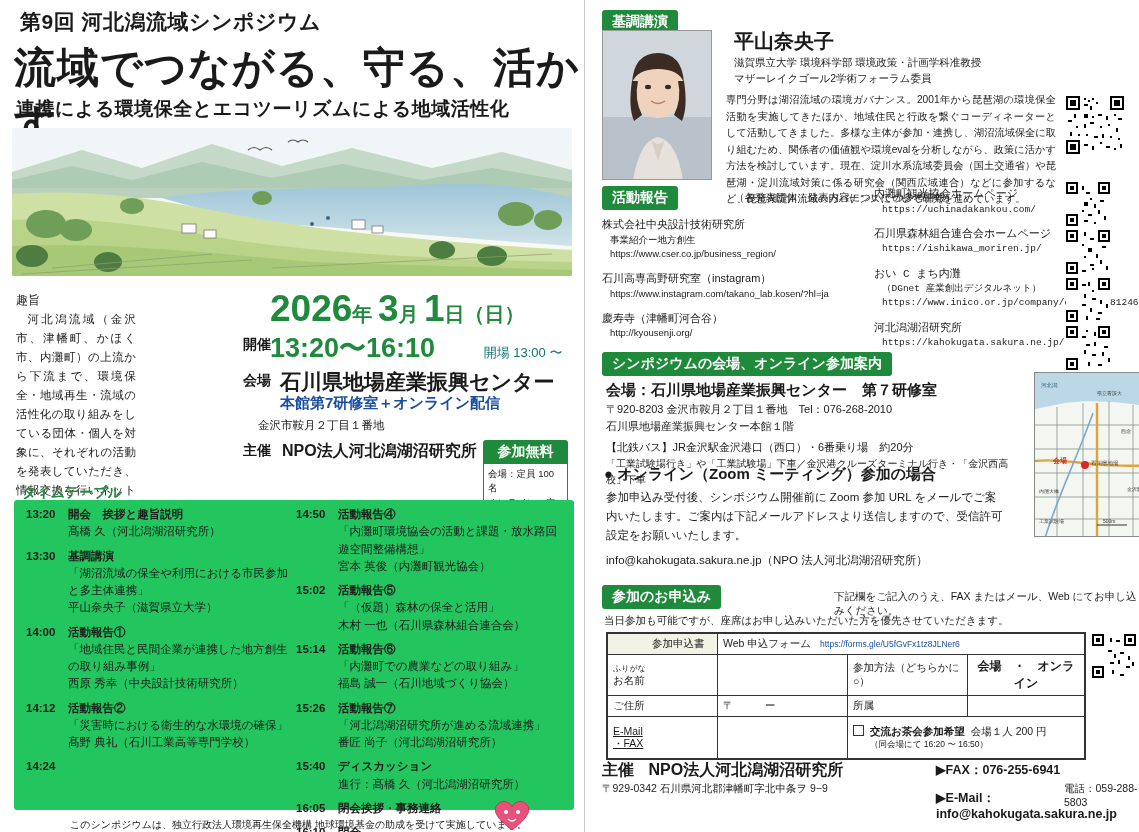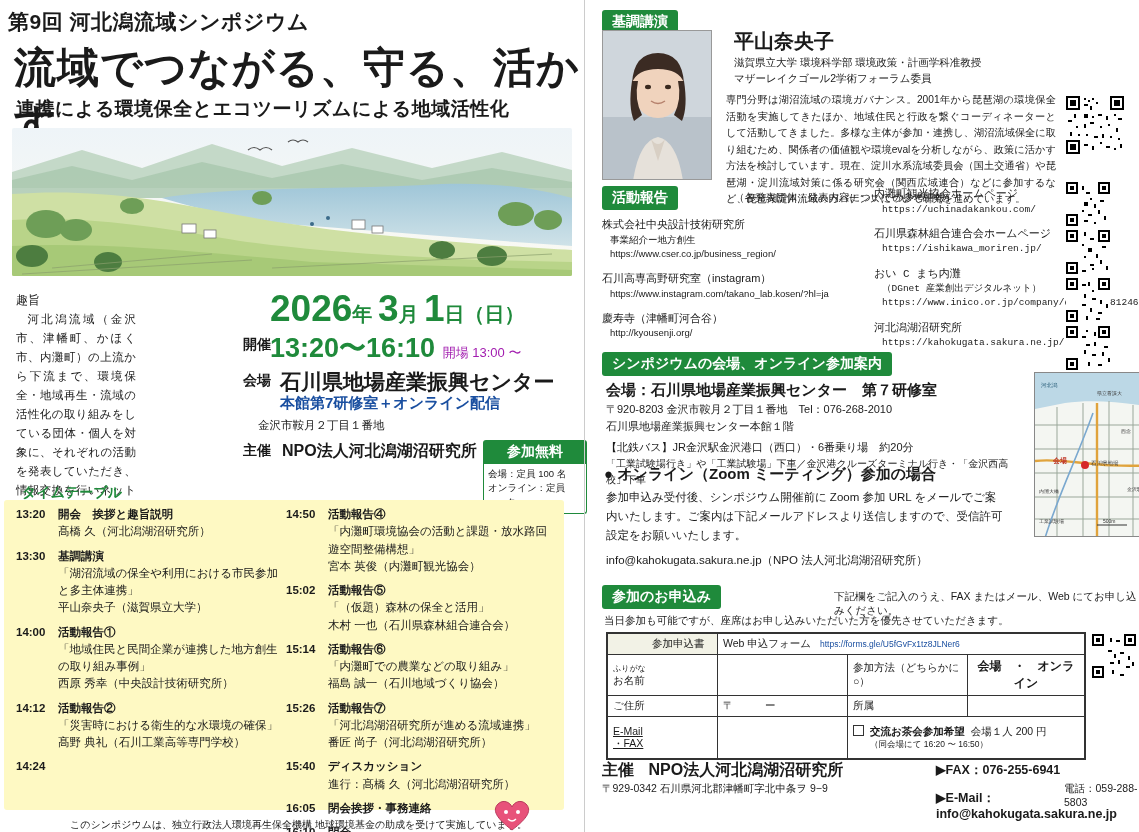--- a/index.html
+++ b/index.html
@@ -10,51 +10,51 @@
     background:#ffffff;
     color:#1a1a1a;
     position:relative;
     overflow:hidden;
   }
   .page { position:relative; width:1139px; height:832px; }
   .left { position:absolute; left:0; top:0; width:584px; height:832px; }
   .right { position:absolute; left:584px; top:0; width:555px; height:832px; }
 
   
-  .kaisu { position:absolute; left:8px; top:8px; font-size:21px; font-weight:bold; letter-spacing:0.5px; }
+  .kaisu { position:absolute; left:20px; top:8px; font-size:21px; font-weight:bold; letter-spacing:0.5px; }
   .maintitle { position:absolute; left:14px; top:40px; font-size:42px; font-weight:bold; letter-spacing:1px; }
   .subtitle { position:absolute; left:16px; top:96px; font-size:19px; font-weight:bold; letter-spacing:0.5px; }
 
   
   .illust { position:absolute; left:12px; top:128px; width:560px; height:148px; border-radius:2px; overflow:hidden; }
 
   
   .shushi-label { position:absolute; left:16px; top:292px; font-size:12px; }
   .shushi-body { position:absolute; left:16px; top:310px; width:120px; font-size:11.5px; line-height:1.65; text-align:justify; }
 
   
   .kaisai-label { position:absolute; left:243px; top:336px; font-size:14px; font-weight:bold; }
   .date-line { position:absolute; left:270px; top:288px; font-size:20px; color:#1f8a3b; font-weight:bold; white-space:nowrap; }
   .date-line .big { font-size:37px; }
   .time-line { position:absolute; left:270px; top:330px; font-size:27px; color:#1f8a3b; font-weight:bold; white-space:nowrap; }
-  .time-line .small { font-size:13px; color:#a21caf; font-weight:normal; }
+  .time-line .small { font-size:13px; color:#0f766e; font-weight:normal;margin-left:41px; }
   .kaijo-label { position:absolute; left:243px; top:372px; font-size:14px; font-weight:bold; }
   .venue-main { position:absolute; left:280px; top:368px; font-size:21px; font-weight:bold; white-space:nowrap; }
   .venue-sub { position:absolute; left:280px; top:394px; font-size:15px; font-weight:bold; color:#1a4fa0; white-space:nowrap; }
   .venue-addr { position:absolute; left:258px; top:418px; font-size:11.5px; }
   .shusai-label { position:absolute; left:243px; top:442px; font-size:14px; font-weight:bold; }
   .shusai-name { position:absolute; left:282px; top:441px; font-size:16px; font-weight:bold; }
 
-  .freebox { position:absolute; left:483px; top:440px; width:104px; }
+  .freebox { position:absolute; left:483px; top:440px; width:85px; }
   .freebox .head { background:#1f8a3b; color:#fff; font-size:14px; font-weight:bold; text-align:center; padding:3px 0; border-radius:3px 3px 0 0; }
   .freebox .body { border:1px solid #1f8a3b; border-top:none; font-size:9.5px; line-height:1.5; padding:3px 4px; border-radius:0 0 3px 3px; }
 
   
   .tt-title { position:absolute; left:22px; top:484px; font-size:14px; font-weight:bold; color:#1f8a3b; }
-  .tt-box { position:absolute; left:4px; top:500px; width:560px; height:310px; background:#fef9c3; border-radius:3px; }
+  .tt-box { position:absolute; left:14px; top:500px; width:560px; height:310px; background:#22c55e; border-radius:3px; }
   .tt-col { position:absolute; top:6px; font-size:11.5px; line-height:1.5; }
   .tt-col.c1 { left:12px; width:268px; }
   .tt-col.c2 { left:282px; width:268px; }
   .tt-row { display:flex; margin-bottom:7px; }
   .tt-time { width:42px; flex:none; font-weight:bold; }
   .tt-desc { flex:1; }
   .tt-desc .l1 { font-weight:bold; }
   .tt-note { position:absolute; left:70px; top:818px; font-size:10px; }
   .heart { position:absolute; left:490px; top:798px; width:44px; height:34px; }
 

